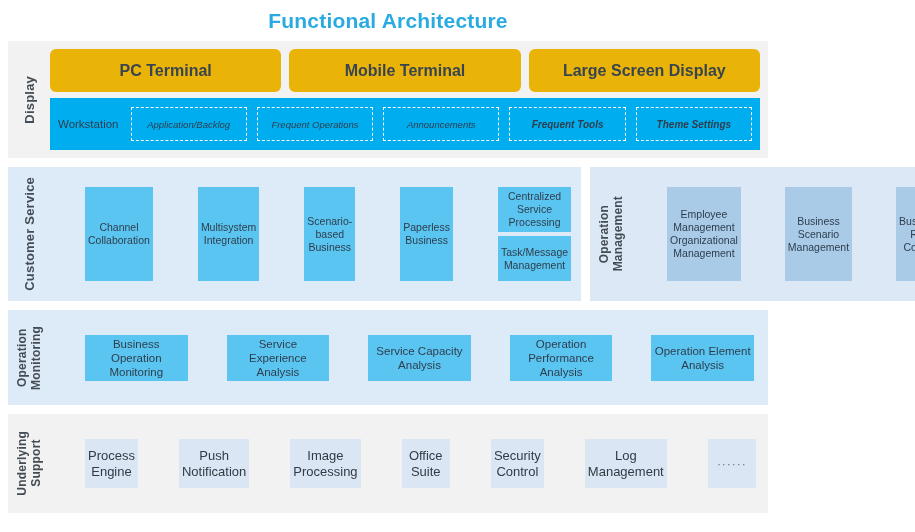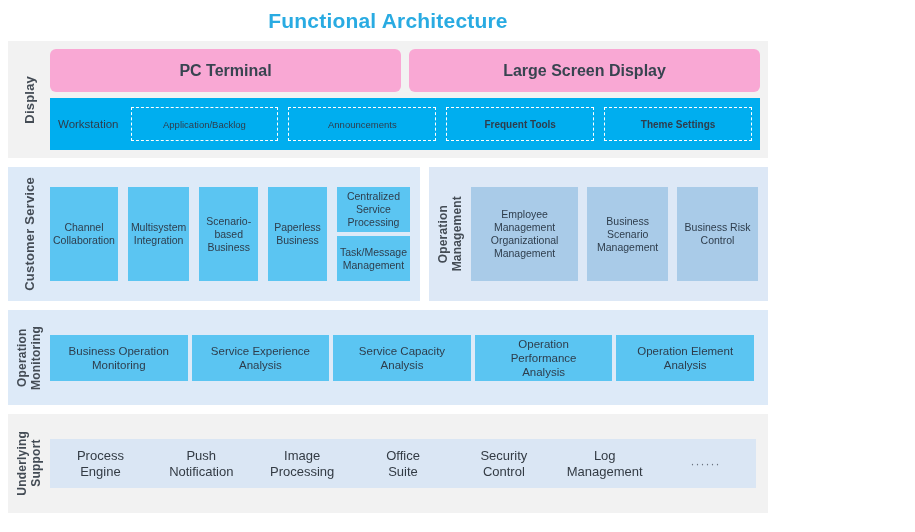--- a/index.html
+++ b/index.html
@@ -77,21 +77,21 @@
     box-sizing: border-box;
   }
   .terminal-row {
     display: flex;
     gap: 8px;
     height: 43px;
     margin-bottom: 6px;
   }
   .terminal-box {
     flex: 1 1 0;
-    background: #f9a8d4;
+    background: #eab308;
     border-radius: 6px;
     display: flex;
     align-items: center;
     justify-content: center;
     font-size: 16px;
     font-weight: bold;
     color: #384450;
   }
   .workstation-row {
     background: #00aeef;
@@ -116,20 +116,21 @@
     border: 1.6px dashed #ffffff;
     display: flex;
     align-items: center;
     justify-content: center;
     text-align: right;
     font-size: 9.5px;
     color: #2e3d4c;
     box-sizing: border-box;
     line-height: 11px;
     padding: 0 2px;
+    font-style: italic;
   }
   .dashed-box.strong { font-size: 10px; font-weight: bold; }
 
   
   .mid-row {
     display: flex;
     gap: 9px;
     margin: 0 8px 9px 8px;
     height: 134px;
   }
@@ -152,20 +153,21 @@
     background: #5bc5f2;
     display: flex;
     align-items: center;
     justify-content: center;
     text-align: center;
     font-size: 10.5px;
     line-height: 13px;
     color: #2e3d4c;
     box-sizing: border-box;
     padding: 0 3px;
+    margin-left: 35px;
   }
   .card.pale { background: #a9cbe8; }
   .card-stack {
     flex: 1 1 0;
     height: 94px;
     display: flex;
     flex-direction: column;
     gap: 4px;
   }
   .card-stack .card { height: auto; flex: 1 1 0; }
@@ -178,21 +180,21 @@
   .mon-band .card {
     height: 46px;
     font-size: 11.5px;
     line-height: 14px;
     background: #5bc5f2;
   }
   .mon-band .card.tall { height: 46px; }
 
   
   .sup-band { height: 99px; margin-bottom: 8px; }
-  .sup-band .cards { gap: 0; padding-right: 12px; }
+  .sup-band .cards { gap: 6px; padding-right: 12px; }
   .sup-band .card {
     height: 49px;
     background: #dae6f4;
     font-size: 13px;
     line-height: 16px;
     color: #333b44;
   }
   .sup-band .card.dots { font-size: 12px; letter-spacing: 1px; color: #6b7480; }
 </style>
 </head>
@@ -202,25 +204,27 @@
 
   <div class="title">Functional Architecture</div>
 
   <div class="band band-gray display-band">
     <div class="side-label">
       <span class="vtext">Display</span>
     </div>
     <div class="display-inner">
       <div class="terminal-row">
         <div class="terminal-box">PC Terminal</div>
+        <div class="terminal-box">Mobile Terminal</div>
         <div class="terminal-box">Large Screen Display</div>
       </div>
       <div class="workstation-row">
         <div class="workstation-label">Workstation</div>
         <div class="dashed-box">Application/Backlog</div>
+        <div class="dashed-box">Frequent Operations</div>
         <div class="dashed-box">Announcements</div>
         <div class="dashed-box strong">Frequent Tools</div>
         <div class="dashed-box strong">Theme Settings</div>
       </div>
     </div>
   </div>
 
   <div class="mid-row">
 
     <div class="band band-blue cs-band">

